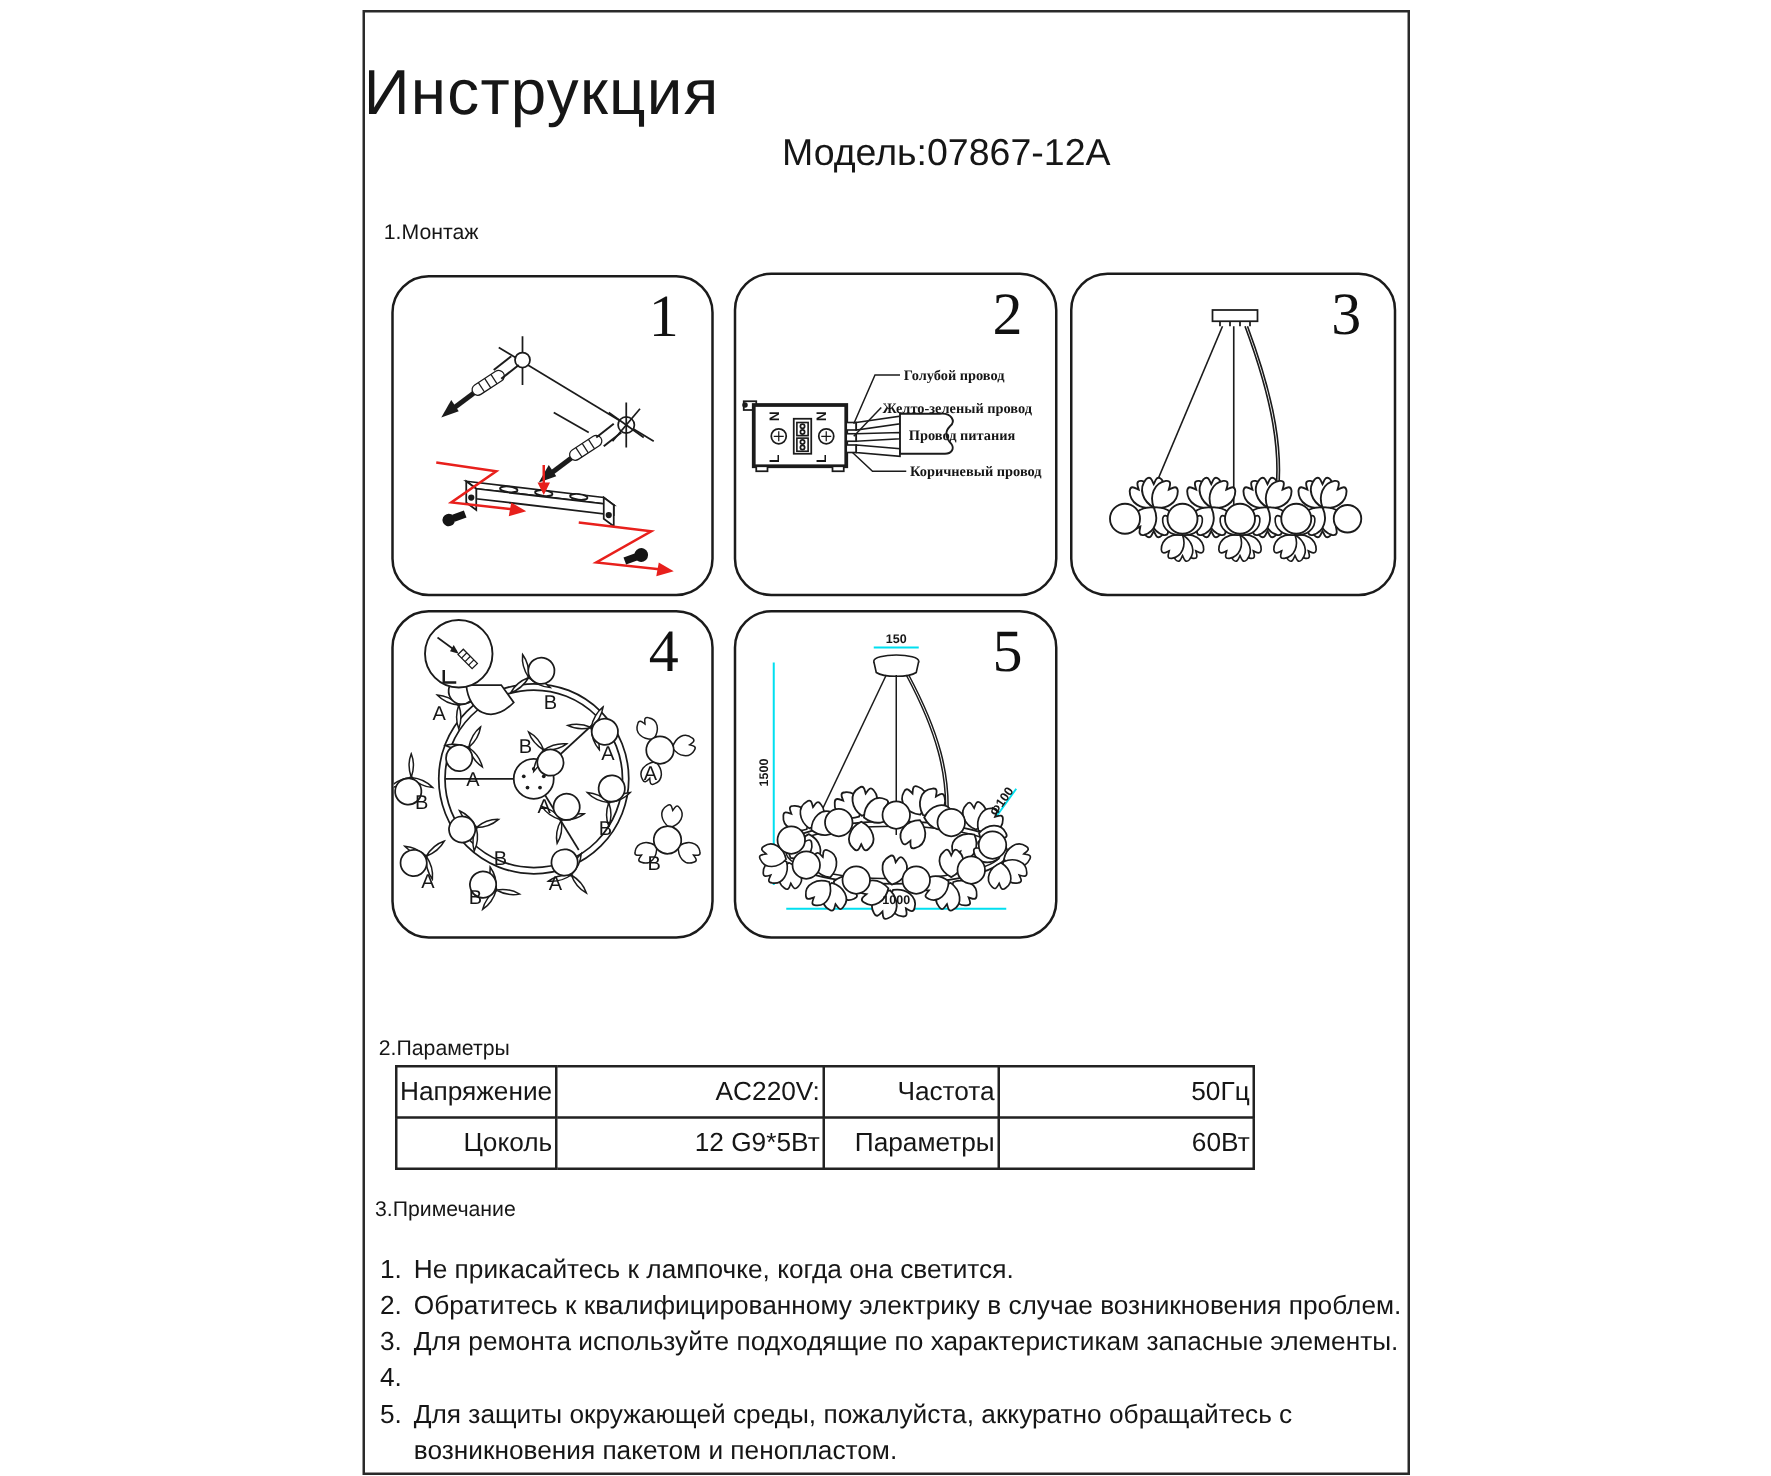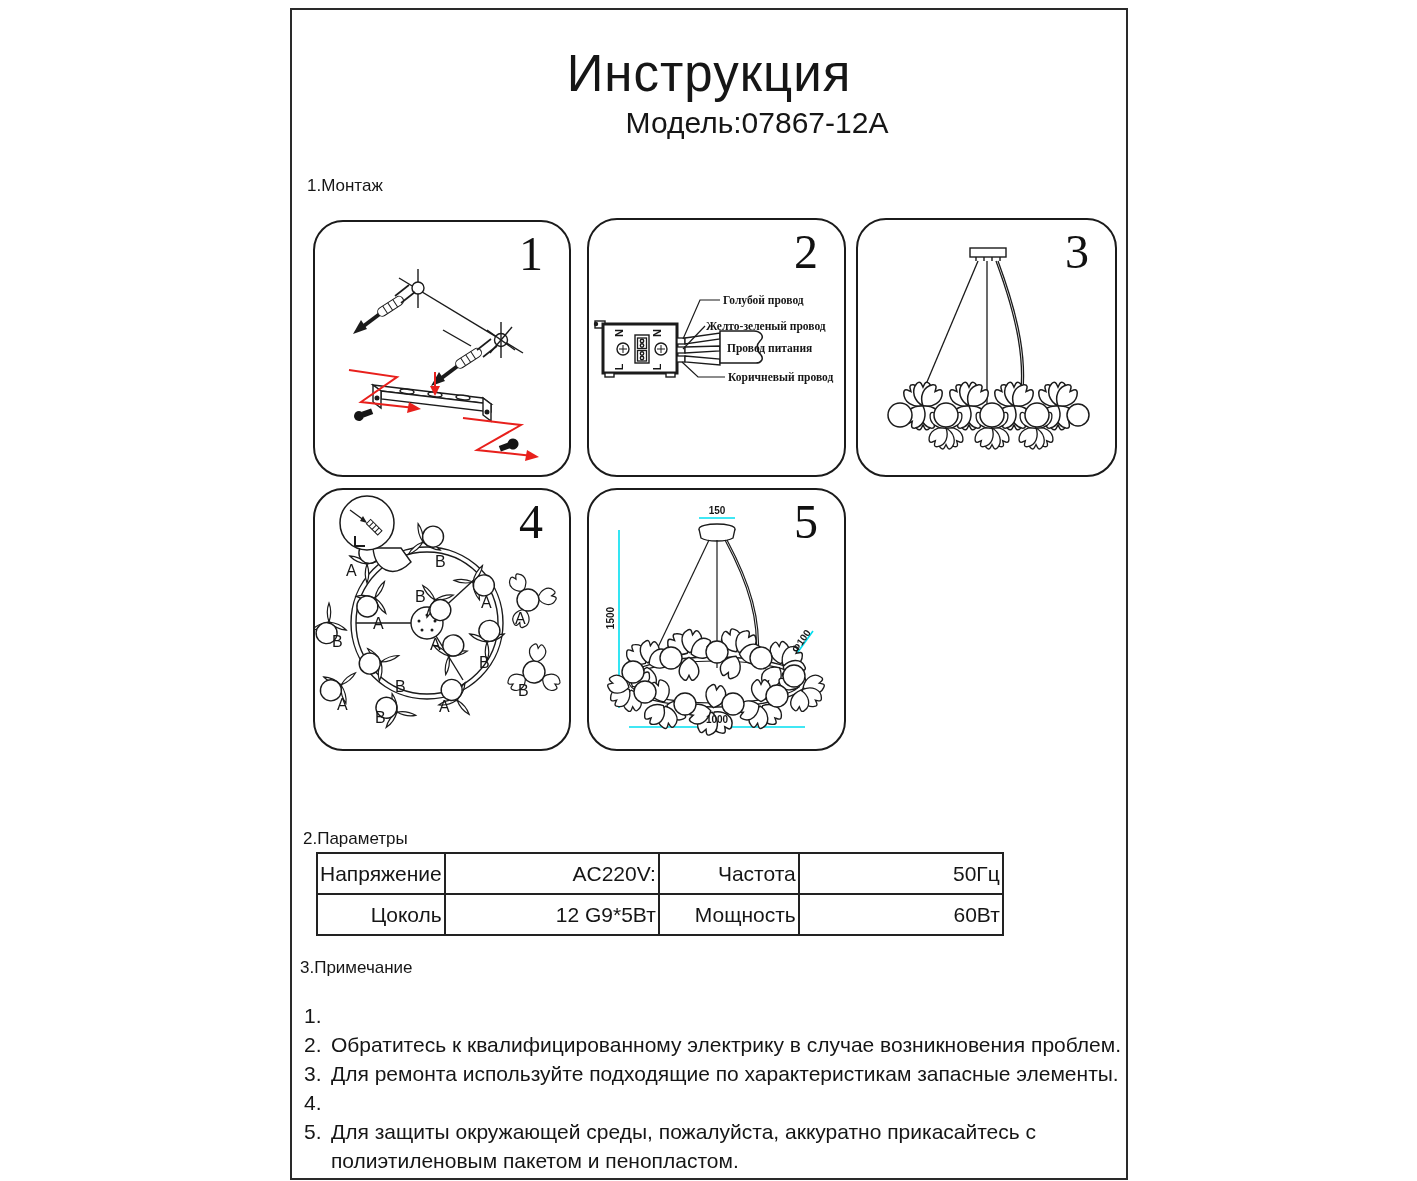--- a/index.html
+++ b/index.html
@@ -1,20 +1,20 @@
 <!DOCTYPE html>
 <html><head>
 <meta charset="utf-8">
 <style>
   html,body{margin:0;padding:0;background:#ffffff;}
   .canvas{position:relative;width:1417px;height:1181px;background:#fff;overflow:hidden;
           font-family:"Liberation Sans",sans-serif;color:#161616;}
   .page{position:absolute;left:290px;top:8px;width:834px;height:1168px;
         border:2px solid #2a2a2a;background:#fff;}
-  .title{position:absolute;left:291px;top:44px;width:836px;text-align:center;
+  .title{position:absolute;left:291px;top:44px;width:836px;text-align:left;
          font-size:51px;letter-spacing:1px;}
   .subtitle{position:absolute;left:291px;top:106px;width:932px;text-align:center;
             font-size:30px;}
   .sec-label{position:absolute;font-size:17px;}
   .panel{position:absolute;border:2.5px solid #1b1b1b;border-radius:30px;background:#fff;}
   .panel svg{position:absolute;left:0;top:0;}
   .panel-num{position:absolute;top:4px;right:26px;
              font-family:"Liberation Serif",serif;font-size:48px;color:#111;}
   .ptable{position:absolute;left:316px;top:852px;border-collapse:collapse;table-layout:fixed;}
   .ptable td{border:2px solid #222;font-size:21px;text-align:right;height:39px;
@@ -366,41 +366,42 @@
     <tbody>
         <tr>
       <td>Напряжение</td>
       <td>AC220V:</td>
       <td>Частота</td>
       <td>50Гц</td>
     </tr>
     <tr>
       <td>Цоколь</td>
       <td>12 G9*5Вт</td>
-      <td>Мощность</td>
+      <td>Параметры</td>
       <td>60Вт</td>
     </tr>
   </tbody>
     </table>
 
   <div class="sec-label" style="left:300px;top:958px;">3.Примечание</div>
 
   <div class="notes">
     <div class="note">
       <span class="num">1.</span>
+      <span class="txt">Не прикасайтесь к лампочке, когда она светится.</span>
     </div>
     <div class="note">
       <span class="num">2.</span>
       <span class="txt">Обратитесь к квалифицированному электрику в случае возникновения проблем.</span>
     </div>
     <div class="note">
       <span class="num">3.</span>
       <span class="txt">Для ремонта используйте подходящие по характеристикам запасные элементы.</span>
     </div>
     <div class="note">
       <span class="num">4.</span>
     </div>
     <div class="note wrap">
       <span class="num">5.</span>
-      <span class="txt">Для защиты окружающей среды, пожалуйста, аккуратно прикасайтесь с полиэтиленовым пакетом и пенопластом.</span>
+      <span class="txt">Для защиты окружающей среды, пожалуйста, аккуратно обращайтесь с возникновения пакетом и пенопластом.</span>
     </div>
   </div>
 </div>
 
 </body></html>

